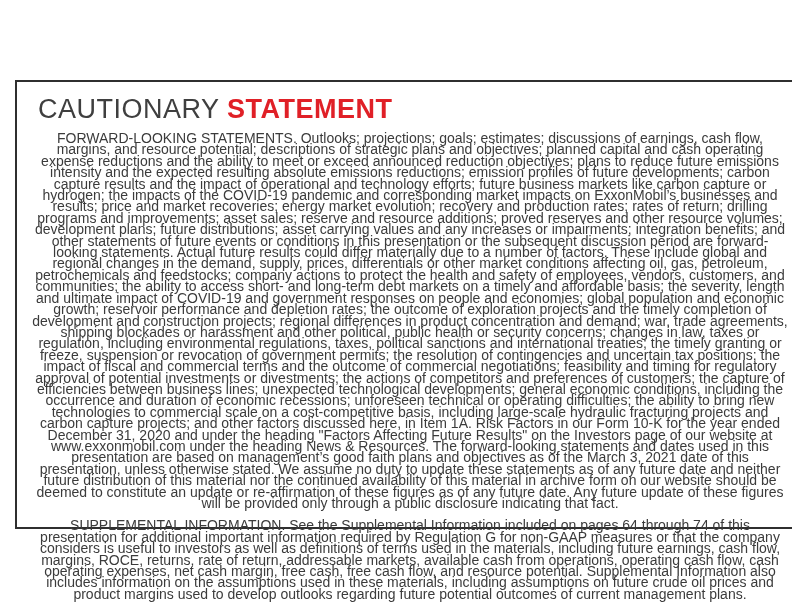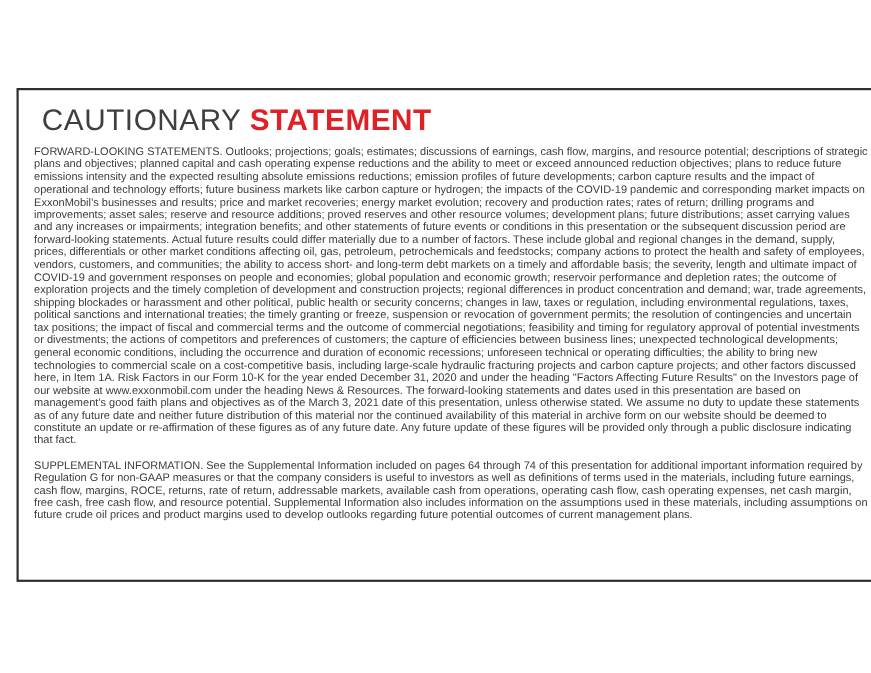--- a/index.html
+++ b/index.html
@@ -33,24 +33,25 @@
     color: #3f3f3f;
     font-weight: 400;
     white-space: nowrap;
   }
   .slide-title .title-emphasis {
     color: #e02027;
     font-weight: 700;
   }
   .slide-body {
     margin: 9px 13px 0 14px;
-    font-size: 10px;
+    font-size: 14px;
     line-height: 11.4px;
     color: #3b3b3b;
     letter-spacing: 0px;
+    text-align: center;
   }
   .slide-body p {
     margin: 0 0 11px 0;
   }
 </style>
 </head>
 <body>
 
 <div class="canvas">
   <div class="slide-frame">

